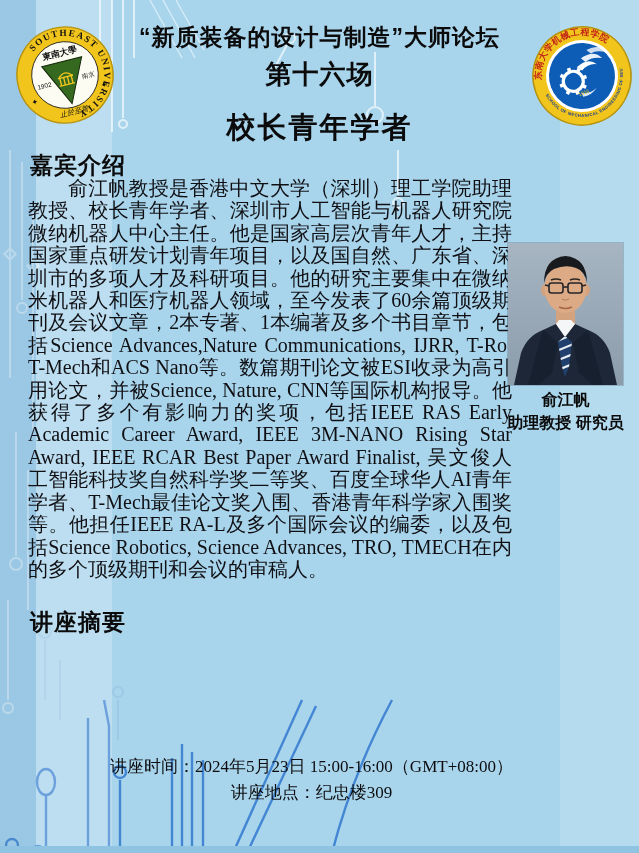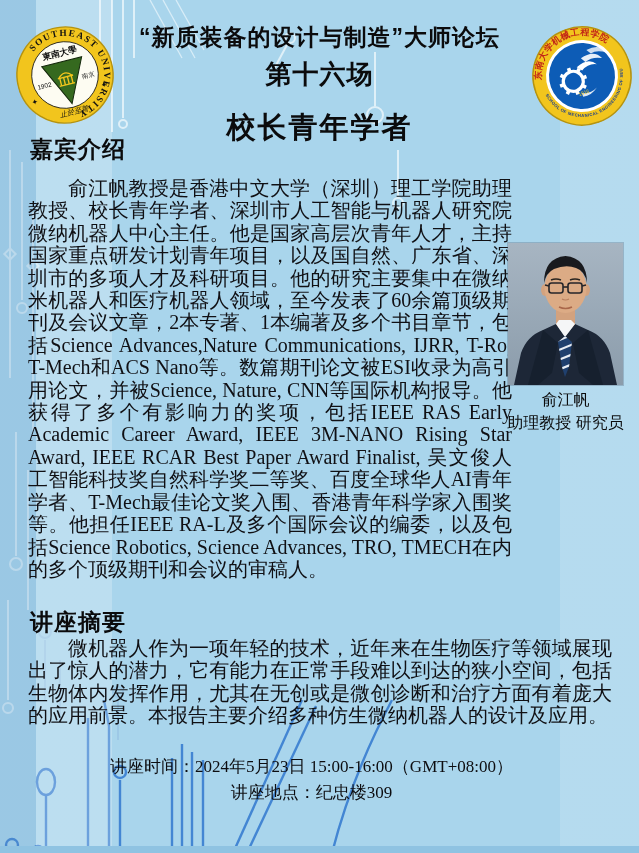--- a/index.html
+++ b/index.html
@@ -22,21 +22,21 @@
   .subtitle{top:108px;font-size:29px;letter-spacing:2px;}
   .section-heading{font-size:23px;font-weight:bold;letter-spacing:1px;}
   .para{
     font-family:"Liberation Serif", serif;
     font-size:20px; line-height:22.4px; text-align:justify;
     text-indent:2em; color:#101014;
   }
   .guest-para{left:28px;top:177px;width:484px;}
   .abstract-para{left:28px;top:637px;width:584px;}
   .photo-frame{left:508px;top:243px;width:115px;height:142px;box-shadow:0 0 0 1px rgba(90,110,130,.35);}
-  .caption{text-align:center;font-weight:normal;}
+  .caption{text-align:center;font-weight:bold;}
   .caption-name{left:498px;top:390px;width:135px;font-size:16px;}
   .caption-title{left:486px;top:413px;width:159px;font-size:16px;}
   .footer-line{left:0;right:16px;text-align:center;font-family:"Liberation Serif", serif;font-size:17px;color:#0d0d10;}
   .footer-1{top:755px;}
   .footer-2{top:781px;}
   .footer-3{top:804px;}
   .bottom-strip{left:0;right:0;bottom:0;height:7px;background:#8fc3e2;}
   .logo{position:absolute;z-index:3;}
   .logo-seu{left:16px;top:26px;transform:rotate(-14deg);}
   .logo-mech{left:532px;top:26px;transform:rotate(-20deg);}
@@ -169,21 +169,21 @@
     </g>
     <text x="46" y="68" font-size="5" fill="#f2c51d" text-anchor="middle">1916</text>
   </svg>
 
   <div class="content">
 
     <div class="abs title-line title-1">“新质装备的设计与制造”大师论坛</div>
     <div class="abs title-line title-2">第十六场</div>
     <div class="abs title-line subtitle">校长青年学者</div>
 
-    <div class="abs section-heading" style="left:30px;top:134px;font-family:Liberation Mono, monospace;">嘉宾介绍</div>
+    <div class="abs section-heading" style="left:30px;top:150px;font-family:Liberation Mono, monospace;">嘉宾介绍</div>
 
     <div class="abs para guest-para">俞江帆教授是香港中文大学（深圳）理工学院助理教授、校长青年学者、深圳市人工智能与机器人研究院微纳机器人中心主任。他是国家高层次青年人才，主持国家重点研发计划青年项目，以及国自然、广东省、深圳市的多项人才及科研项目。他的研究主要集中在微纳米机器人和医疗机器人领域，至今发表了60余篇顶级期刊及会议文章，2本专著、1本编著及多个书目章节，包括Science Advances,Nature Communications, IJRR, T-Ro, T-Mech和ACS Nano等。数篇期刊论文被ESI收录为高引用论文，并被Science, Nature, CNN等国际机构报导。他获得了多个有影响力的奖项，包括IEEE RAS Early Academic Career Award, IEEE 3M-NANO Rising Star Award, IEEE RCAR Best Paper Award Finalist, 吴文俊人工智能科技奖自然科学奖二等奖、百度全球华人AI青年学者、T-Mech最佳论文奖入围、香港青年科学家入围奖等。他担任IEEE RA-L及多个国际会议的编委，以及包括Science Robotics, Science Advances, TRO, TMECH在内的多个顶级期刊和会议的审稿人。</div>
 
     <svg class="abs photo-frame" width="115" height="142" viewBox="0 0 115 142">
       <defs>
         <linearGradient id="photoBg" x1="0" y1="0" x2="0" y2="1">
           <stop offset="0" stop-color="#a7b5c2"></stop>
           <stop offset="1" stop-color="#8b9cab"></stop>
         </linearGradient>
         <clipPath id="tieClip">
@@ -218,21 +218,20 @@
       <path d="M62,37 Q67,35 72,37" stroke="#2a2520" stroke-width="1.4" fill="none"></path>
       <path d="M54,56 Q57.5,58 61,56" stroke="#b87f5e" stroke-width="1.2" fill="none"></path>
       <path d="M51,64 Q57.5,67 64,64" stroke="#a9674a" stroke-width="1.6" fill="none"></path>
     </svg>
 
     <div class="abs caption caption-name">俞江帆</div>
     <div class="abs caption caption-title">助理教授 研究员</div>
 
     <div class="abs section-heading" style="left:30px;top:607px;">讲座摘要</div>
 
-    <div class="abs para abstract-para">微机器人作为一项年轻的技术，近年来在生物医疗等领域展现出了惊人的潜力，它有能力在正常手段难以到达的狭小空间，包括生物体内发挥作用，尤其在无创或是微创诊断和治疗方面有着庞大的应用前景。本报告主要介绍多种仿生微纳机器人的设计及应用。</div>
 
     <div class="abs footer-line footer-1">讲座时间：2024年5月23日 15:00-16:00（GMT+08:00）</div>
     <div class="abs footer-line footer-2">讲座地点：纪忠楼309</div>
 
     <div class="abs bottom-strip"></div>
   </div>
 
 </div>
 
 </body></html>

